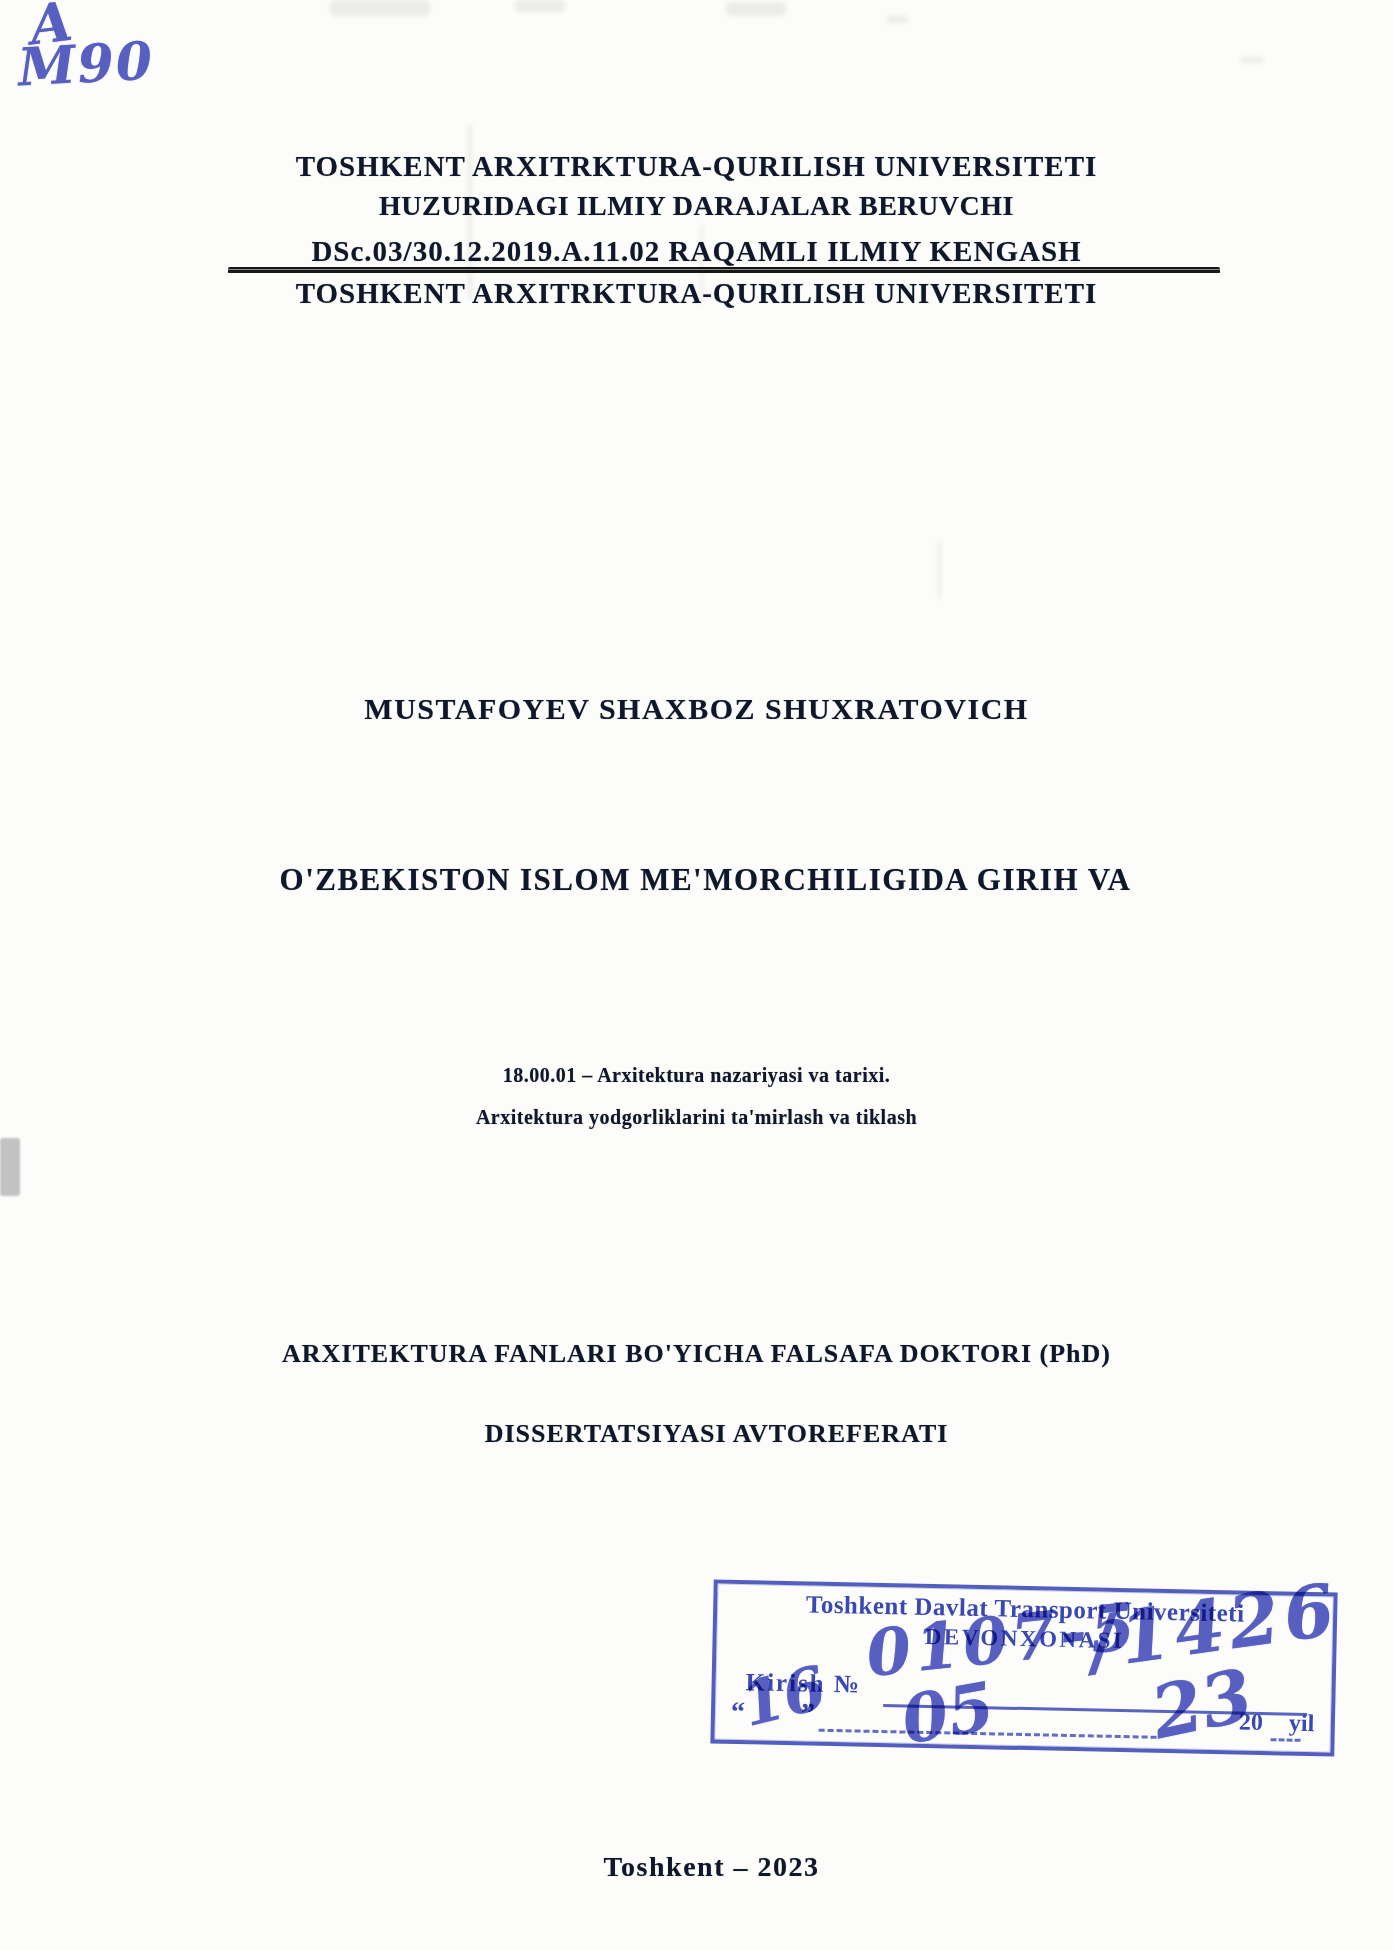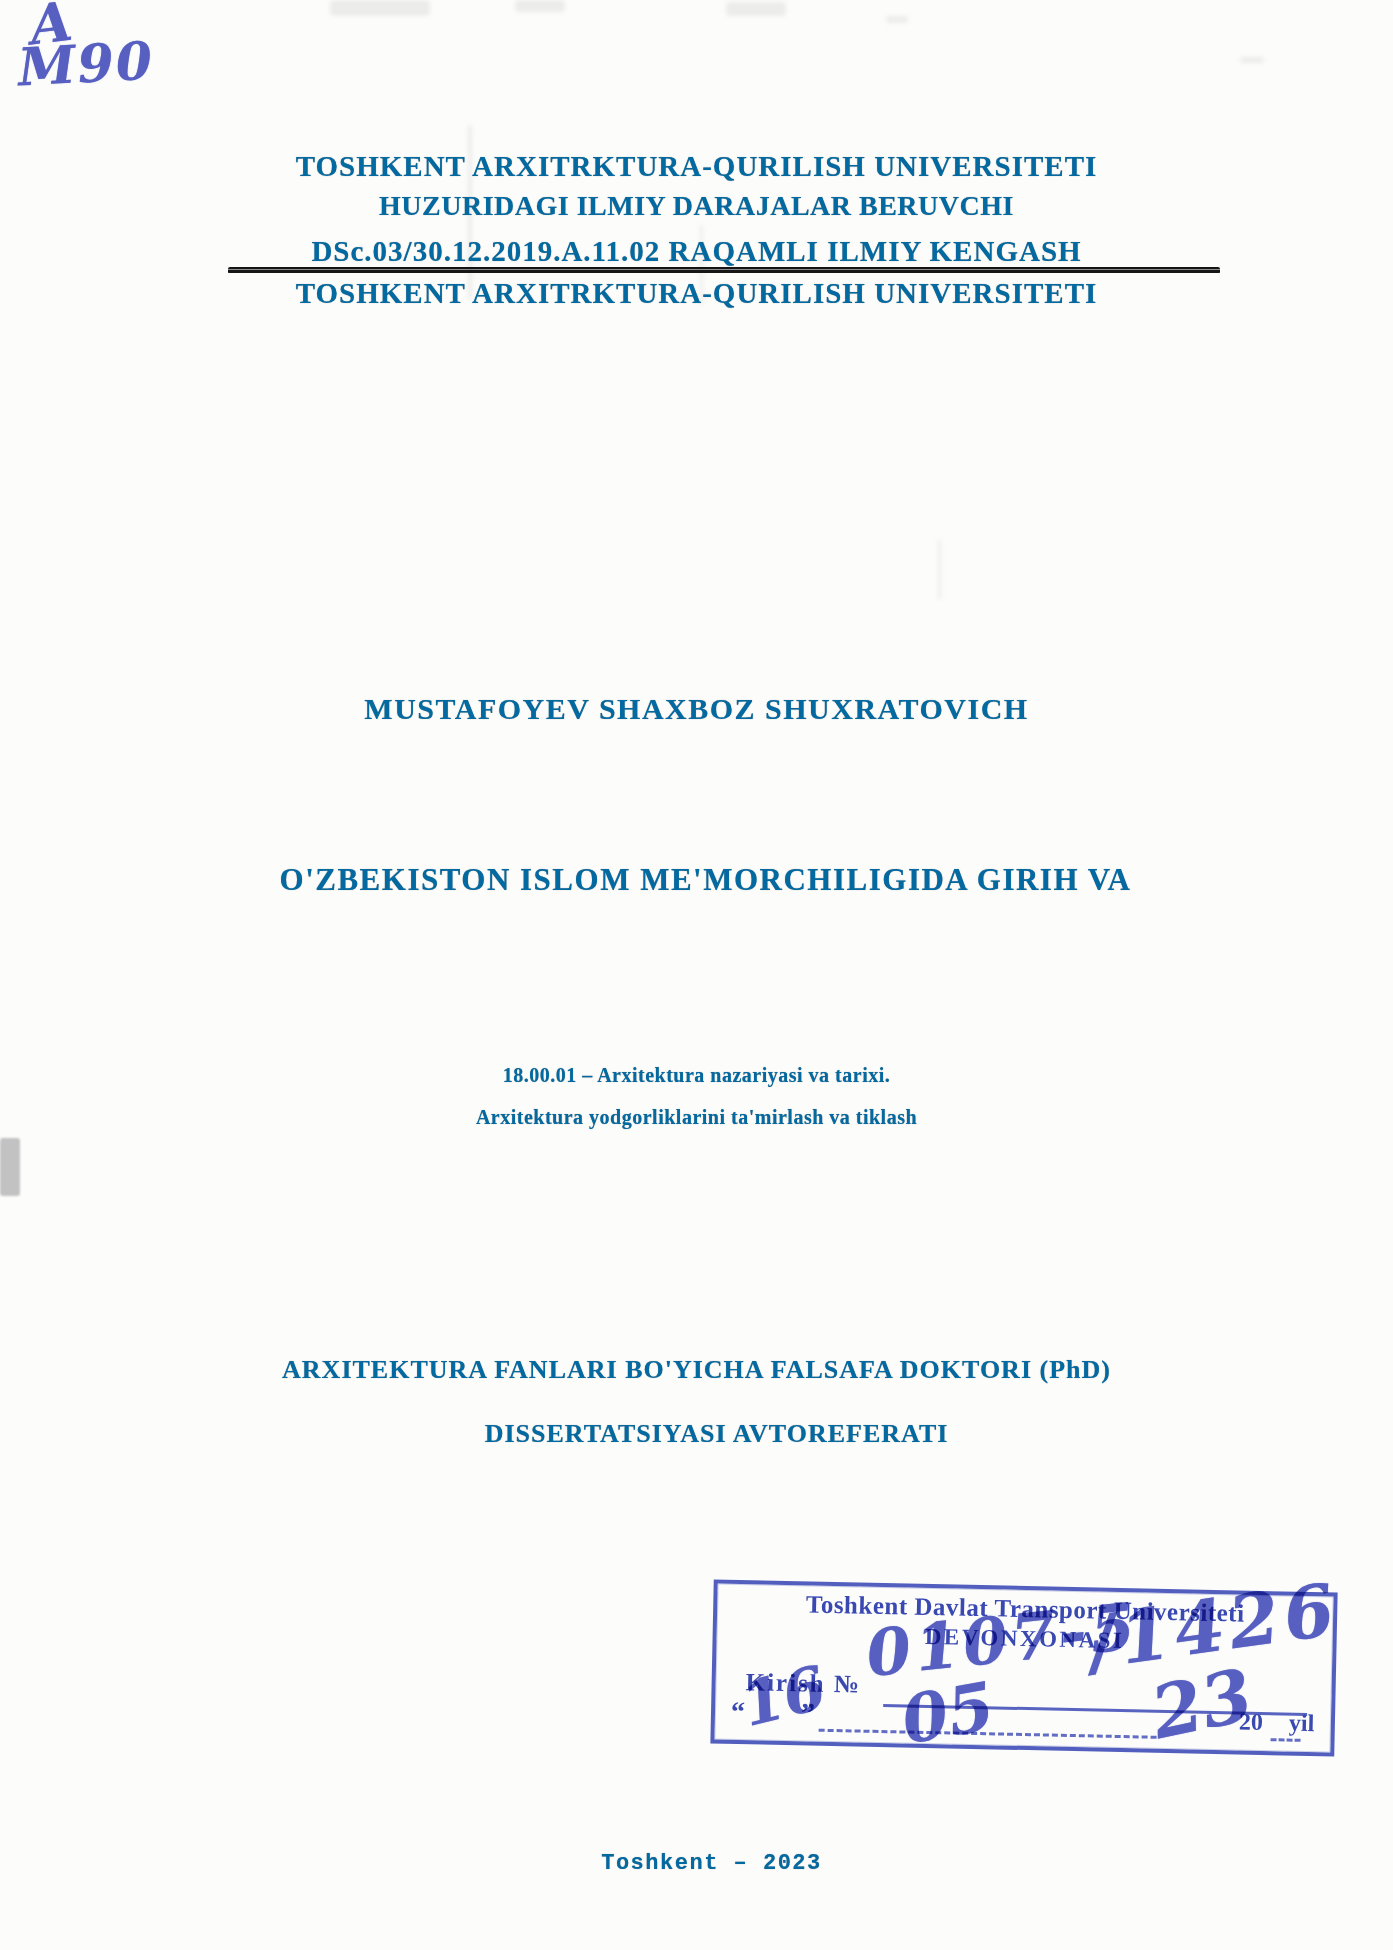--- a/index.html
+++ b/index.html
@@ -6,39 +6,39 @@
   .page{
     position:relative;
     width:1393px;height:1950px;
     margin:0 auto;
     background:#fcfcfa;
     overflow:hidden;
     font-family:"Liberation Serif", serif;
   }
   .print{
     font-weight:700;
-    color:#0369a1;
+    color:#0f172a;
     text-shadow:0 0 1px rgba(25,25,28,0.45);
   }
   .centerline{
     position:absolute;left:0;width:100%;
     text-align:center;white-space:nowrap;
   }
   .hdr{font-size:29px;line-height:39px;letter-spacing:1px;}
   .hdr2{font-size:28px;line-height:39px;letter-spacing:0.5px;}
   .rule{
     position:absolute;left:228px;top:267px;width:992px;height:7px;
     background:linear-gradient(to bottom,#141414 0 2px,rgba(50,50,52,.55) 2px 3px,#171717 3px 6px,transparent 6px);
     border-radius:2px;
   }
   .author{font-size:30px;letter-spacing:1.5px;}
   .title{font-size:31px;line-height:47px;letter-spacing:1.5px;padding-left:9px;}
   .spec{font-size:20px;line-height:42px;letter-spacing:0.5px;}
   .degree{font-size:26px;line-height:44px;letter-spacing:1px;}
-  .footerline{font-size:22px;letter-spacing:1.5px;font-family:Liberation Mono, monospace;}
+  .footerline{font-size:28px;letter-spacing:1.5px;}
 
   
   .hw{
     position:absolute;
     font-family:"DejaVu Serif", serif;
     font-style:italic;font-weight:700;
     color:#4a52c0;
     mix-blend-mode:multiply;opacity:.92;
     white-space:nowrap;line-height:1;
     text-shadow:0 0 1px rgba(74,82,192,.6);
@@ -94,21 +94,21 @@
 
   <div class="centerline print hdr" style="top:274px;">TOSHKENT ARXITRKTURA-QURILISH UNIVERSITETI</div>
 
   <div class="centerline print author" style="top:692px;">MUSTAFOYEV SHAXBOZ SHUXRATOVICH</div>
 
   <div class="centerline print title" style="top:856px;">O'ZBEKISTON ISLOM ME'MORCHILIGIDA GIRIH VA</div>
 
   <div class="centerline print spec" style="top:1054px;">18.00.01 – Arxitektura nazariyasi va tarixi.</div>
   <div class="centerline print spec" style="top:1096px;">Arxitektura yodgorliklarini ta'mirlash va tiklash</div>
 
-  <div class="centerline print degree" style="top:1332px;margin-top:16px;">ARXITEKTURA FANLARI BO'YICHA FALSAFA DOKTORI (PhD)</div>
+  <div class="centerline print degree" style="top:1332px;">ARXITEKTURA FANLARI BO'YICHA FALSAFA DOKTORI (PhD)</div>
   <div class="centerline print degree" style="top:1412px;padding-left:20px;">DISSERTATSIYASI AVTOREFERATI</div>
 
   <div class="stamp">
     <div class="sline stamp-org">Toshkent Davlat Transport Universiteti</div>
     <div class="sline stamp-office">DEVONXONASI</div>
     <div class="stamp-kirish">Kirish №</div>
     <div class="entry-line"></div>
     <span class="q" style="left:16px;">“</span>
     <span class="q" style="left:86px;">”</span>
     <div class="date-dash"></div>

